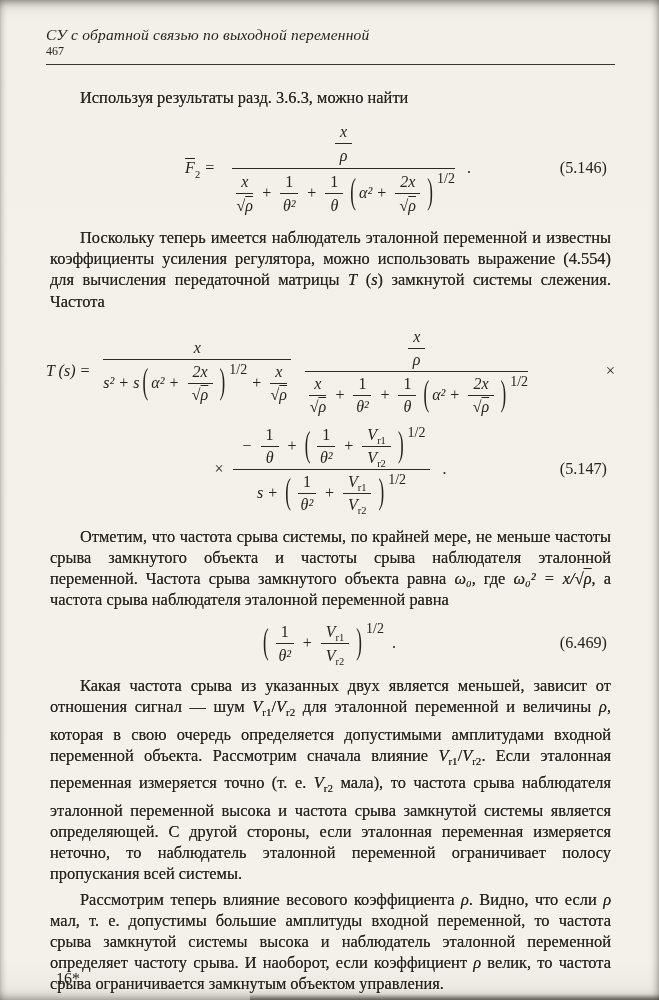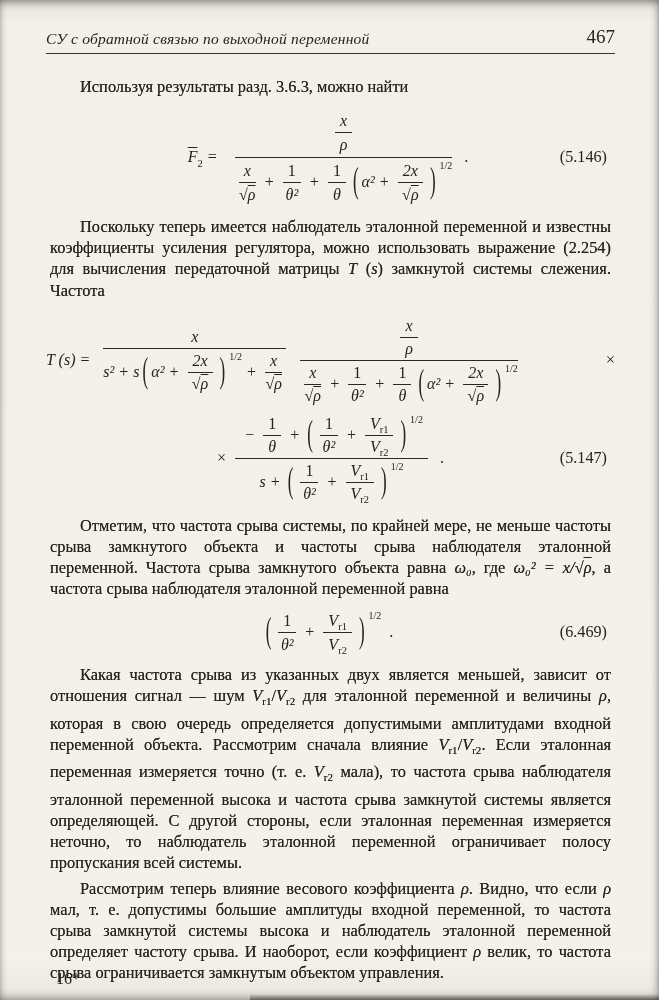--- a/index.html
+++ b/index.html
@@ -14,23 +14,23 @@
                 inset 4px 0 8px -5px rgba(50,46,40,.3);
     padding: 26px 44px 16px 46px;
     font-family: "Liberation Serif", "DejaVu Serif", serif;
     color: #26231f;
   }
   .page::after {
     content: ""; position: absolute; left: 38%; right: 0; bottom: 0; height: 6px;
     background: linear-gradient(to top, rgba(40,37,33,.55), transparent);
   }
 
-  .hdr { display: flex; justify-content: space-between; align-items: flex-end; font-size: 15.5px; }
+  .hdr { display: flex; justify-content: space-between; align-items: flex-start; font-size: 15.5px; flex-direction: column; }
   .hdr-title { font-style: italic; letter-spacing: .2px; }
-  .hdr-page { font-size: 19px; }
+  .hdr-page { font-size: 12px; }
   .rule { border-top: 1.7px solid #38342e; margin-top: 5px; margin-bottom: 22px; }
 
   p.body {
     margin: 4px; font-size: 16.4px; line-height: 21.2px;
     text-align: justify; text-indent: 30px;
     text-shadow: 0 0 .5px rgba(38,35,31,.75);
     hyphens: auto;
   }
   .it { font-style: italic; }
   .ovl { text-decoration: overline; }
@@ -43,21 +43,21 @@
   .eqline.l2 { justify-content: center; margin-top: 8px; }
   .eqnum { position: absolute; right: 8px; top: 50%; transform: translateY(-50%); font-size: 16.2px; font-style: normal; }
   .mrow { display: inline-flex; align-items: center; line-height: 1.2; }
   .lhs { display: inline-flex; align-items: center; margin-right: 9px; }
   .fr { display: inline-flex; flex-direction: column; align-items: stretch; margin: 0 4px; }
   .fn { display: flex; justify-content: center; align-items: center; border-bottom: 1.3px solid #2b2823; padding: 1px 5px 2px; }
   .fd { display: flex; justify-content: center; align-items: center; padding-top: 2px; }
   .fn sub, .fd sub, .lhs sub { align-self: flex-end; transform: translateY(3px); font-size: 10.5px; line-height: 1; }
   .op { margin: 0 5px; }
   .per { margin-left: 8px; }
-  sup.exp { font-size: 10px; line-height: 1; align-self: flex-start; transform: translateY(1px); margin-left: 1px; font-style: normal; }
+  sup.exp { font-size: 14px; line-height: 1; align-self: flex-start; transform: translateY(1px); margin-left: 1px; font-style: normal; }
   .bp { display: inline-block; font-size: 17px; transform: scaleY(2.1); margin: 0 3px; }
   .tend { margin-left: auto; font-size: 16.5px; }
   .fb { margin-left: 10px; }
 
   .eq146 { margin: 12px 0 12px; }
   .eq147 { margin: 14px 0 12px; }
   .eq148 { margin: 10px 0 10px; }
 
   .ftr { position: absolute; left: 56px; bottom: 12px; font-size: 16px; }
 </style>
@@ -134,21 +134,21 @@
           </span>
           <span class="bp">)</span>
           <sup class="exp">1/2</sup>
         </span>
       </span>
       <span class="op per">.</span>
     </span>
     <span class="eqnum">(5.146)</span>
   </div>
 
-  <p class="body"><span>Поскольку теперь имеется наблюдатель эталонной переменной и известны коэффициенты усиления регулятора, можно использовать выражение (2.254) для вычисления передаточной матрицы </span><span class="it">T</span><span> (</span><span class="it">s</span><span>) замкнутой системы слежения. Частота</span></p>
+  <p class="body"><span>Поскольку теперь имеется наблюдатель эталонной переменной и известны коэффициенты усиления регулятора, можно использовать выражение (4.554) для вычисления передаточной матрицы </span><span class="it">T</span><span> (</span><span class="it">s</span><span>) замкнутой системы слежения. Частота</span></p>
 
   <div class="eqblock eq147">
     <div class="eqline l1">
       <span class="lhs it">T (s) =</span>
       <span class="fr">
         <span class="fn">
             <span class="it">x</span>
           </span>
         <span class="fd">
           <span class="it">s²</span>

